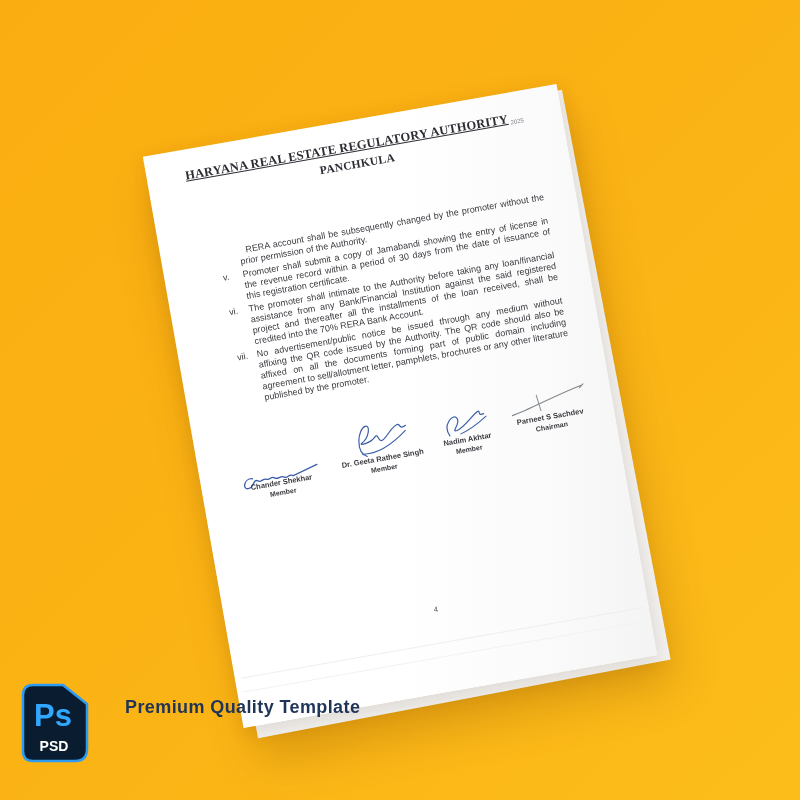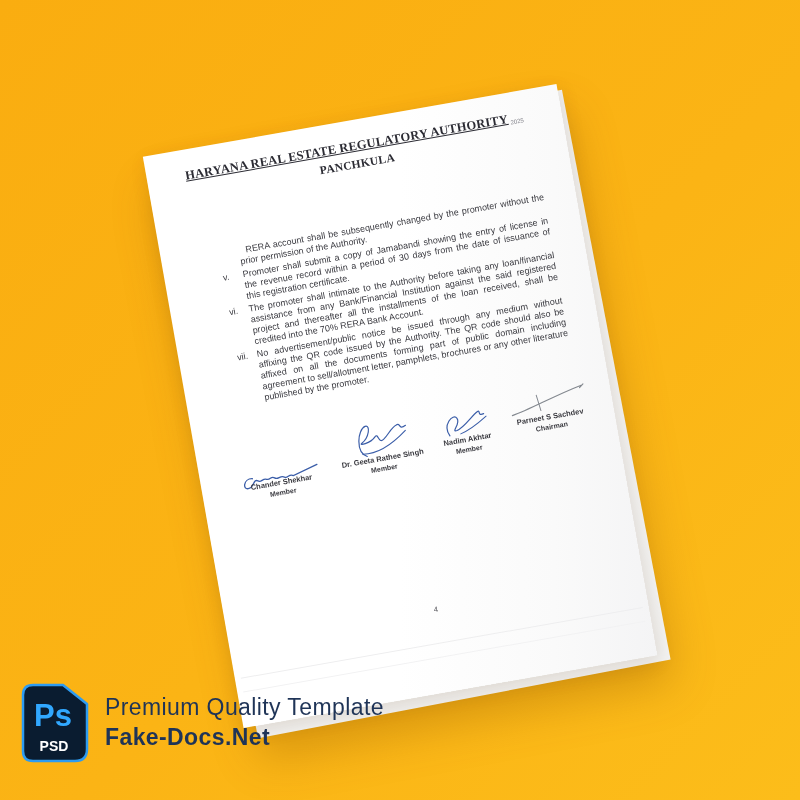--- a/index.html
+++ b/index.html
@@ -64,21 +64,21 @@
   .page-num { position: absolute; top: 492px; left: 0; right: 0; text-align: center; font-size: 7.5px; color: #56565c; }
 
   .crease { position: absolute; left: 6px; right: 6px; height: 1px; }
   .crease.c1 { top: 530px; background: #eeeeef; }
   .crease.c2 { top: 544px; background: #f2f2f3; }
 
   
   .brand { position: absolute; left: 20px; top: 682px; width: 760px; height: 82px; }
   .psd-badge { position: absolute; left: 0; top: 0; }
   .brand-text { position: absolute; left: 85px; top: 10px; color: #1f3457; }
-  .brand-line1 { font-size: 23px; font-weight: normal; letter-spacing: 0.4px; line-height: 30px; }
+  .brand-line1 { font-size: 18px; font-weight: bold; letter-spacing: 0.4px; line-height: 30px; margin-left: 20px; }
   .brand-line2 { font-size: 23px; font-weight: bold; letter-spacing: 0.4px; line-height: 30px; cursor: pointer; }
 </style>
 </head>
 <body>
 
 <div class="sheet-back"></div>
 
 <div class="sheet">
 
   <div class="doc-head">
@@ -146,15 +146,14 @@
 </div>
 
 <div class="brand">
   <svg class="psd-badge" width="70" height="82" viewBox="0 0 70 82">
     <path d="M13 3 H43 L67 22 V67 Q67 79 55 79 H13 Q3 79 3 69 V13 Q3 3 13 3 Z" fill="#0a1c30" stroke="#2d9bf0" stroke-width="2.5" stroke-linejoin="round"></path>
     <text x="33" y="44" text-anchor="middle" font-family="Liberation Sans, sans-serif" font-size="31" font-weight="bold" fill="#31a8ff">Ps</text>
     <text x="34" y="69" text-anchor="middle" font-family="Liberation Sans, sans-serif" font-size="14" font-weight="bold" fill="#ffffff">PSD</text>
   </svg>
   <div class="brand-text">
     <div class="brand-line1">Premium Quality Template</div>
-    <div class="brand-line2">Fake-Docs.Net</div>
   </div>
 </div>
 
 </body></html>

